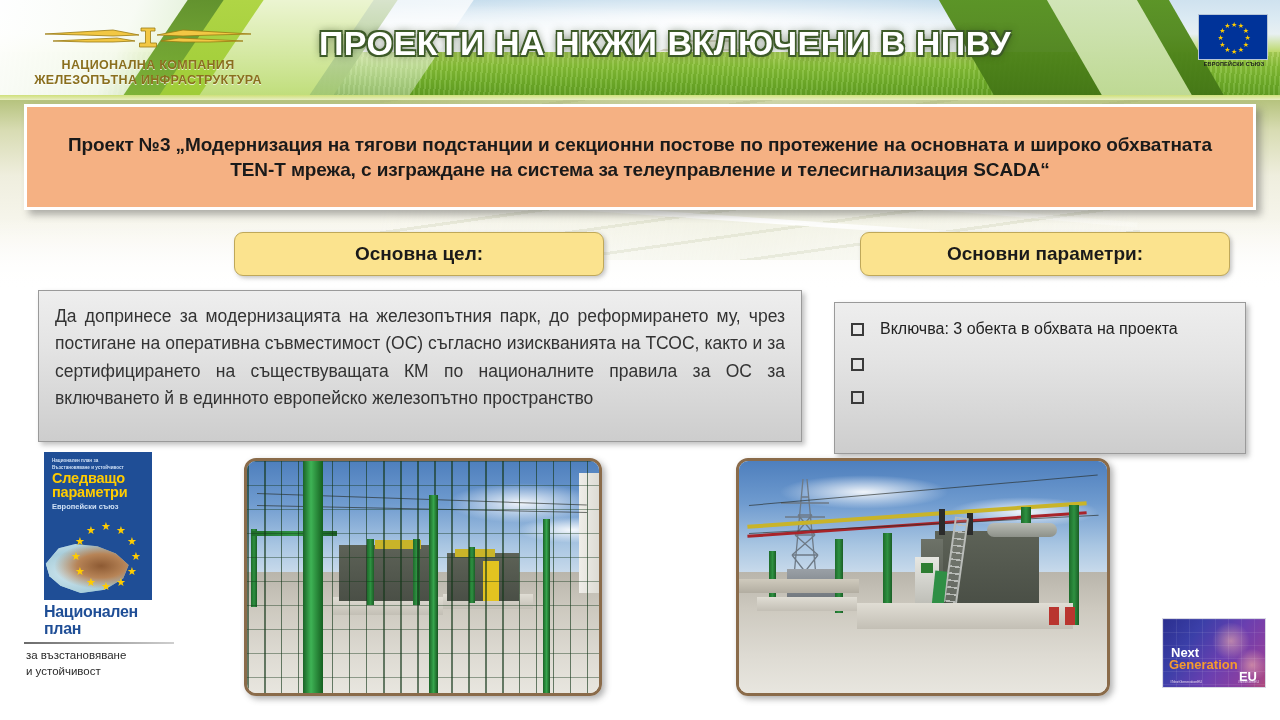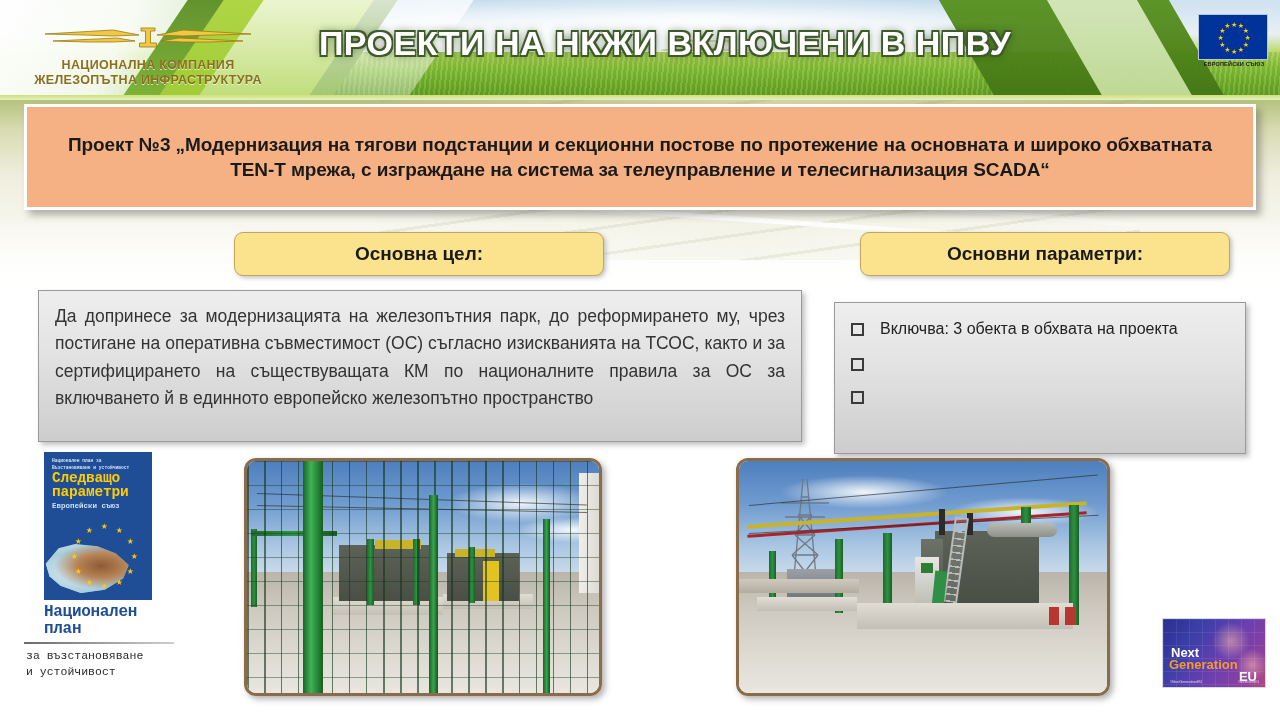--- a/index.html
+++ b/index.html
@@ -204,21 +204,21 @@
   }
   .param-row { display: flex; align-items: flex-start; margin-bottom: 16px; }
   .param-row:last-child { margin-bottom: 0; }
   .chk {
     width: 13px; height: 13px; border: 2px solid #3a3a3a;
     flex: 0 0 13px; margin-top: 4px; margin-right: 16px; background: transparent;
   }
   .param-text { font-size: 16px; color: #222222; line-height: 1.2; white-space: nowrap; }
 
   
-  .npvu { position: absolute; left: 8px; top: 452px; width: 180px; font-family: Liberation Mono, monospace; }
+  .npvu { position: absolute; left: 8px; top: 452px; width: 180px; }
   .npvu-flag {
     position: relative; left: 36px; width: 108px; height: 148px;
     background: #1F4E96; overflow: hidden;
   }
   .npvu-small {
     position: absolute; left: 8px; top: 6px; width: 94px;
     font-size: 4.6px; color: #cfe0f5; line-height: 1.45; font-weight: bold;
   }
   .npvu-big1, .npvu-big2 {
     position: absolute; left: 8px; color: #FFCC00; font-weight: bold;

